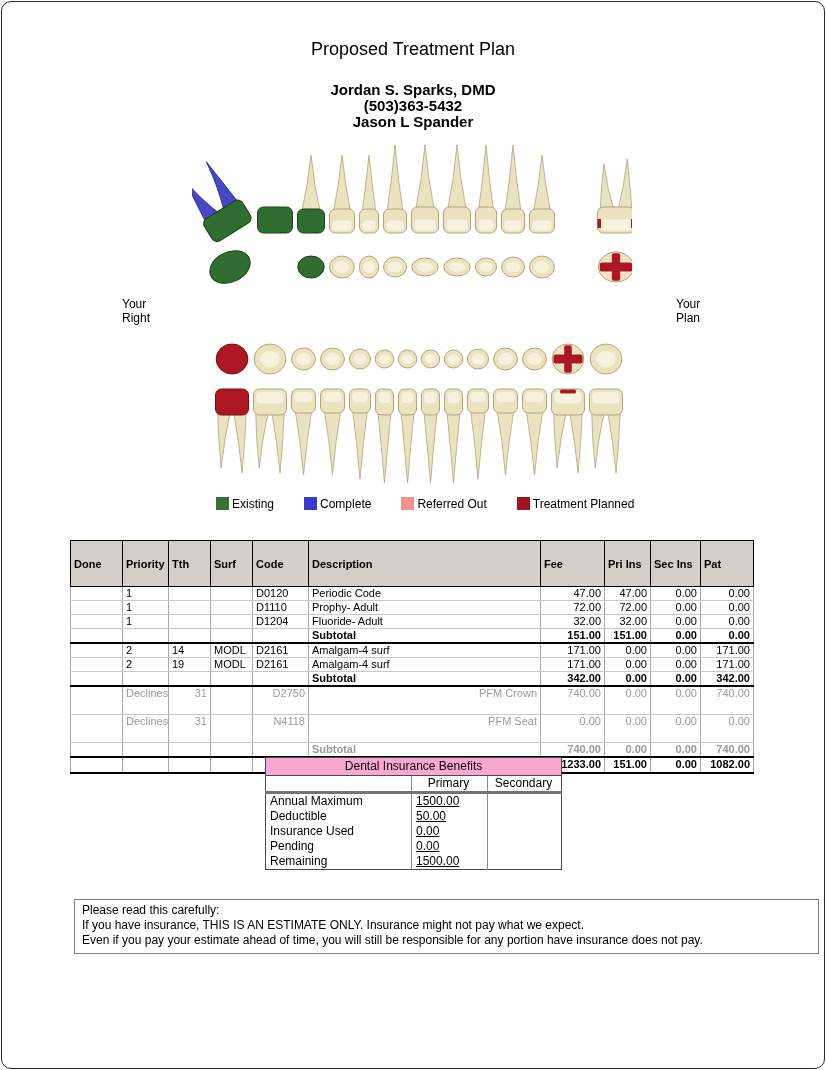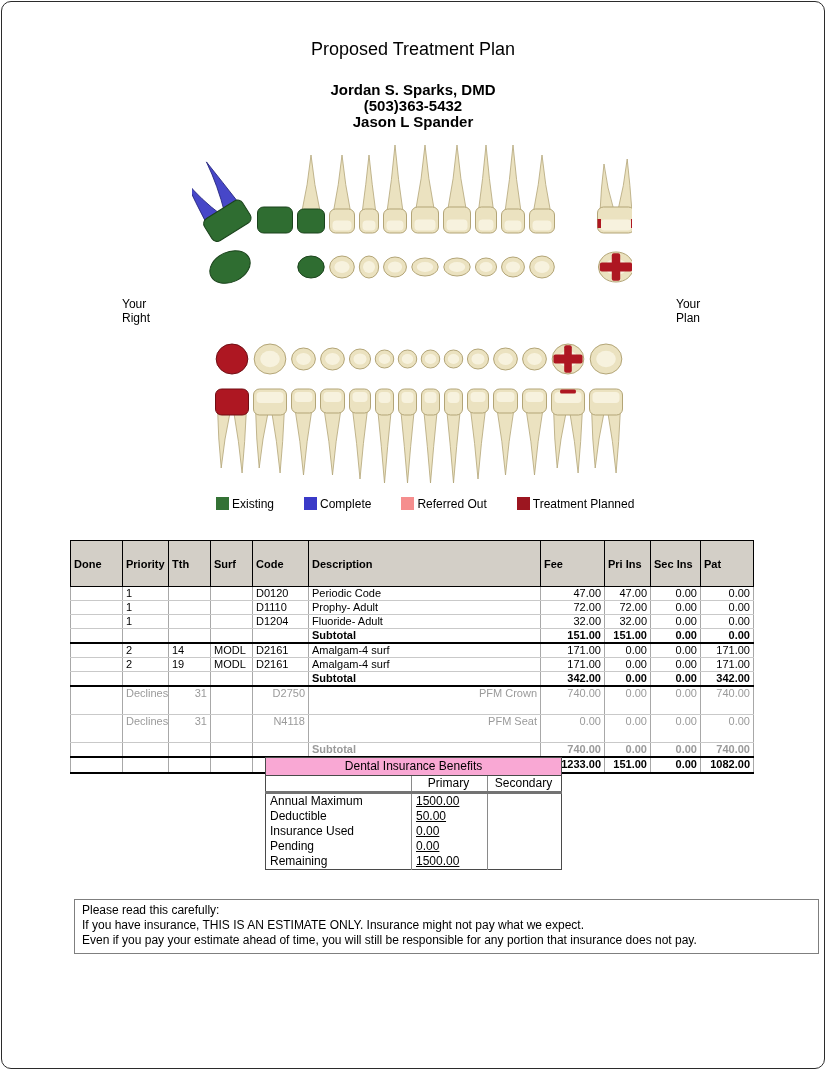--- a/index.html
+++ b/index.html
@@ -519,14 +519,14 @@
         <td>Remaining</td>
         <td class="ins-val ins-sep">1500.00</td>
         <td class="ins-val ins-sep"></td>
       </tr>
     </tbody>
 </table>
 
 <div class="disclaimer" id="disclaimer">
     <div>Please read this carefully:</div>
     <div>If you have insurance, THIS IS AN ESTIMATE ONLY.  Insurance might not pay what we expect.</div>
-    <div>Even if you pay your estimate ahead of time, you will still be responsible for any portion that insurance does not pay.</div>
+    <div>Even if you pay your estimate ahead of time, you will still be responsible for any portion have insurance does not pay.</div>
   </div>
 
 </body></html>

